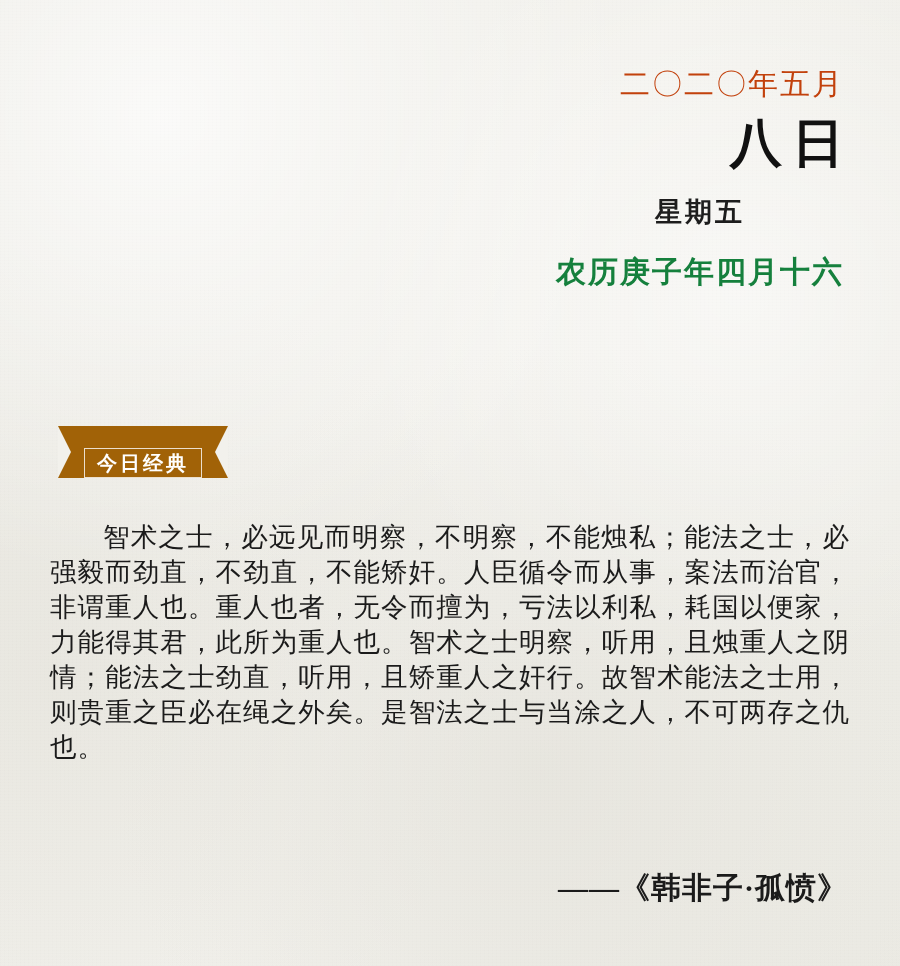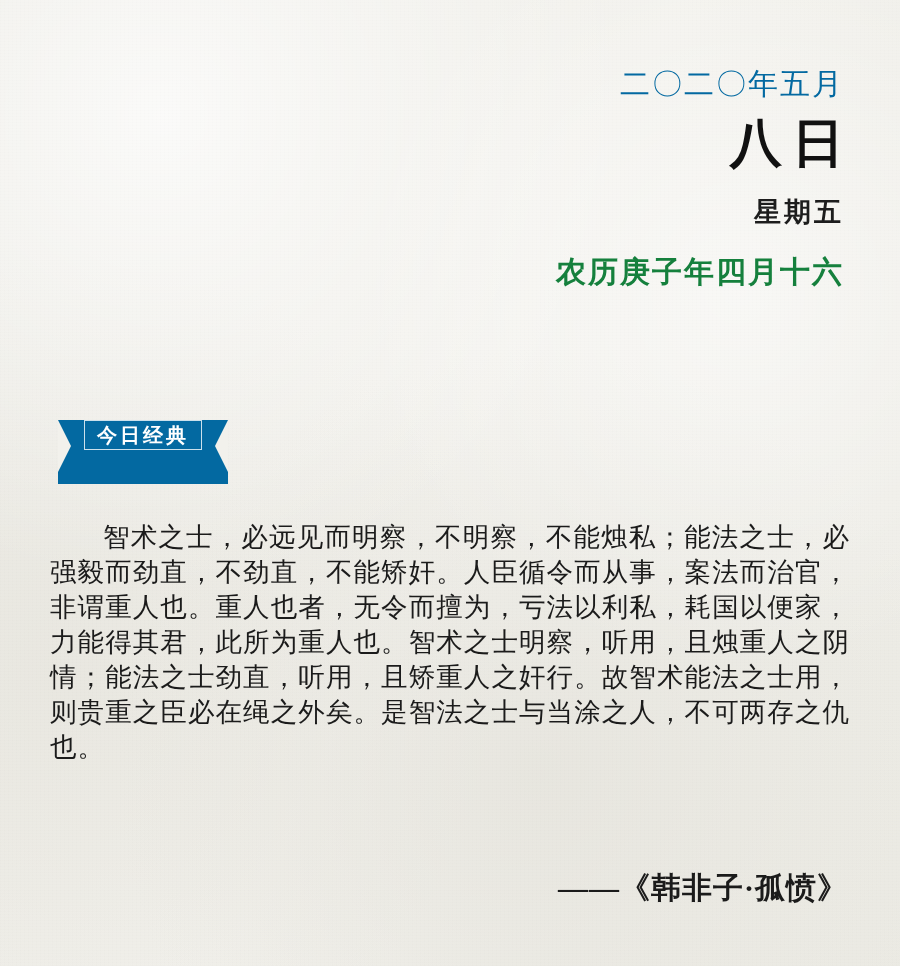--- a/index.html
+++ b/index.html
@@ -48,63 +48,64 @@
   
   .date-block {
     position: absolute;
     right: 56px;
     top: 66px;
     text-align: right;
   }
   .date-year {
     font-size: 30px;
     letter-spacing: 2px;
-    color: #0369a1;
+    color: #c2410c;
     line-height: 1.2;
     font-weight: 400;
   }
   .date-day {
     font-size: 52px;
     line-height: 1.08;
     letter-spacing: 10px;
     font-weight: 700;
     color: #111;
     margin-top: 14px;
     margin-right: -10px;
   }
   .date-weekday {
     font-size: 27px;
     letter-spacing: 3px;
     font-weight: 700;
     color: #1d1d1d;
     margin-top: 22px;
+    text-align: center;
   }
   .date-lunar {
     font-size: 30px;
     letter-spacing: 2px;
     font-weight: 700;
     color: #15803d;
     margin-top: 22px;
   }
 
   
   .banner-wrap {
     position: absolute;
     left: 58px;
     top: 424px;
     display: flex;
     align-items: center;
     height: 56px;
   }
   .ribbon {
     position: relative;
-    background: #0369a1;
-    height: 64px;
+    background: #a16207;
+    height: 52px;
     display: flex;
-    align-items: flex-start;
+    align-items: flex-end;
     padding: 0 26px;
     box-sizing: border-box;
   }
   .ribbon::before,
   .ribbon::after {
     content: "";
     position: absolute;
     top: 0;
     width: 0;
     height: 0;

